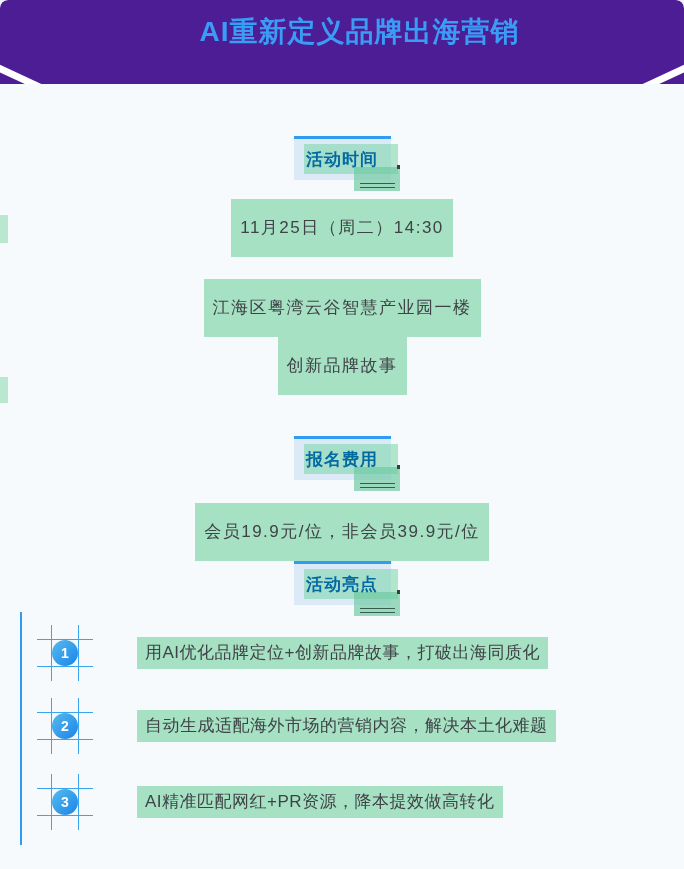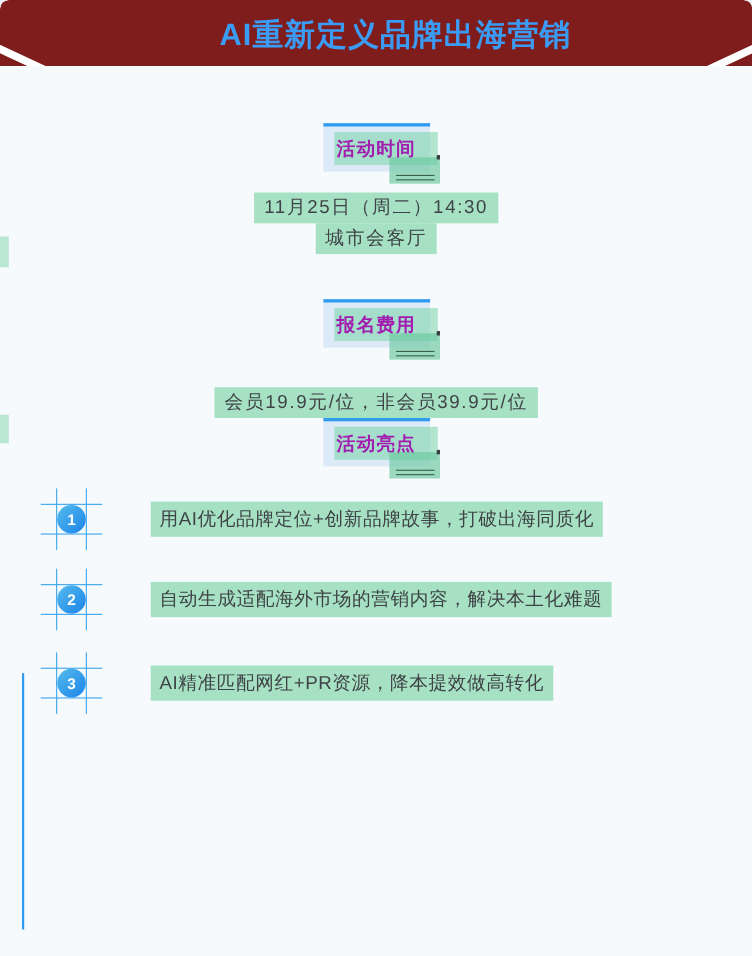--- a/index.html
+++ b/index.html
@@ -7,21 +7,21 @@
   body { font-family:"Liberation Sans","DejaVu Sans",sans-serif; }
 
   .page {
     position:relative; width:684px; height:869px; margin:0 auto;
     background:#f6fafd; overflow:hidden;
     border-radius:8px 8px 0 0;
   }
 
   
   .banner {
-    position:relative; height:60px; background:#7f1d1d;
+    position:relative; height:84px; background:#4c1d95;
     border-radius:8px 8px 0 0; overflow:hidden;padding-left:35px;
   }
   .banner h1 {
     text-align:center; line-height:64px;
     font-size:28px; font-weight:bold; color:#3b9cf5; letter-spacing:1px;
   }
   .banner-fold {
     position:absolute; width:70px; height:7px; background:#ffffff; bottom:4px;
   }
   .fold-left  { left:-18px;  transform:rotate(25deg); }
@@ -41,48 +41,48 @@
     position:relative; width:97px; height:44px; margin:0 auto;
     background:#dceaf8; border-top:3px solid #2f9bf1;
   }
   .hl-main {
     position:absolute; left:10px; top:5px; width:94px; height:30px;
     background:rgba(122,212,168,0.55);
   }
   .htitle {
     position:absolute; left:0; top:0; width:100%; height:41px;
     display:flex; align-items:center; justify-content:center;
-    font-size:17px; font-weight:bold; color:#a21caf; letter-spacing:1px;
+    font-size:17px; font-weight:bold; color:#0369a1; letter-spacing:1px;
     z-index:2;
   }
   .hl-corner {
     position:absolute; right:-9px; bottom:-11px; width:46px; height:24px;
     background:rgba(106,199,158,0.65); z-index:3;
   }
   .corner-lines {
     position:absolute; right:5px; bottom:3px; width:35px; height:5px;
     border-top:1px solid #355f4c; border-bottom:1px solid #355f4c;
   }
   .corner-dot {
     position:absolute; right:0px; top:-2px; width:3px; height:4px; background:#3a3f44;
   }
 
   
   .line-wrap { text-align:center; }
   .hl-text {
     display:inline-block; background:#a6e1c3; color:#3f4347;
-    font-size:17px; line-height:22px; padding:3px 9px; letter-spacing:1.5px;
+    font-size:17px; line-height:22px; padding:18px 9px; letter-spacing:1.5px;
   }
 
   .mt-h1 { margin-top:52px; }
   .mt-date { margin-top:19px; }
   .mt-h2 { margin-top:39px; }
   .mt-addr { margin-top:22px; }
   .mt-h3 { margin-top:41px;padding-left:24px; }
-  .mt-fee { margin-top:36px; }
+  .mt-fee { margin-top:23px; }
   .mt-h4 { }
 
   
   .item-row { display:flex; align-items:center; padding-left:42px; }
   .item-row.r1 { margin-top:25px; }
   .item-row.r2 { margin-top:27px; }
   .item-row.r3 { margin-top:30px; }
   .item-text { margin-left:49px; letter-spacing:0.5px; padding:5px 8px; }
 
   .marker { position:relative; width:46px; height:46px; flex:0 0 46px; }
@@ -122,22 +122,25 @@
     <div class="htitle">活动时间</div>
     <div class="hl-corner">
       <div class="corner-lines"></div>
       <div class="corner-dot"></div>
     </div>
   </div>
   <div class="line-wrap mt-date">
     <span class="hl-text">11月25日（周二）14:30</span>
   </div>
 
+  <div class="line-wrap mt-addr">
+    <span class="hl-text">江海区粤湾云谷智慧产业园一楼</span>
+  </div>
   <div class="line-wrap">
-    <span class="hl-text">城市会客厅</span>
+    <span class="hl-text">创新品牌故事</span>
   </div>
 
   <div class="hblock mt-h3">
     <div class="hl-main"></div>
     <div class="htitle">报名费用</div>
     <div class="hl-corner">
       <div class="corner-lines"></div>
       <div class="corner-dot"></div>
     </div>
   </div>

